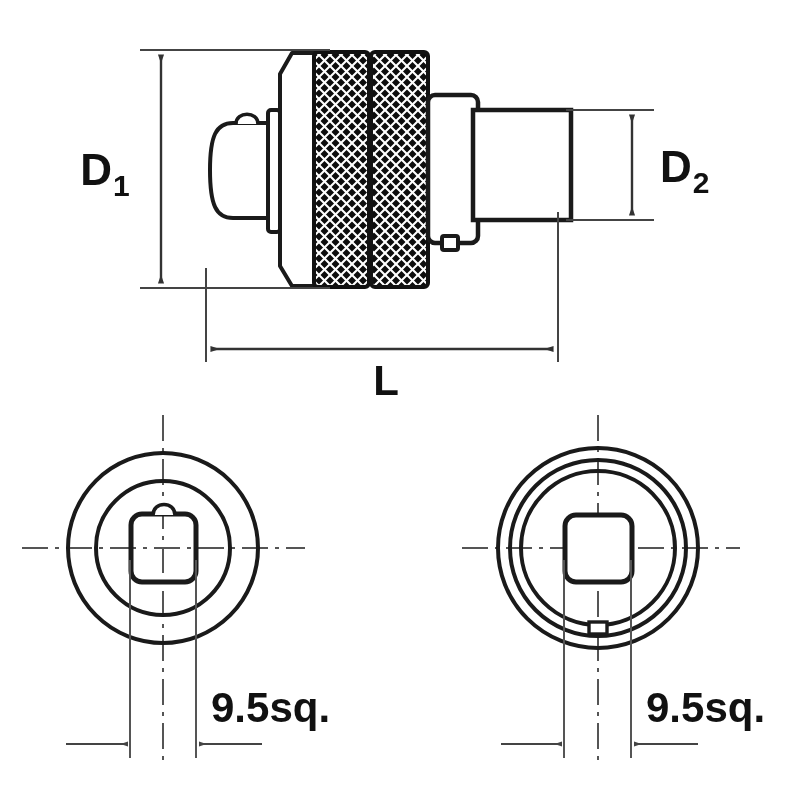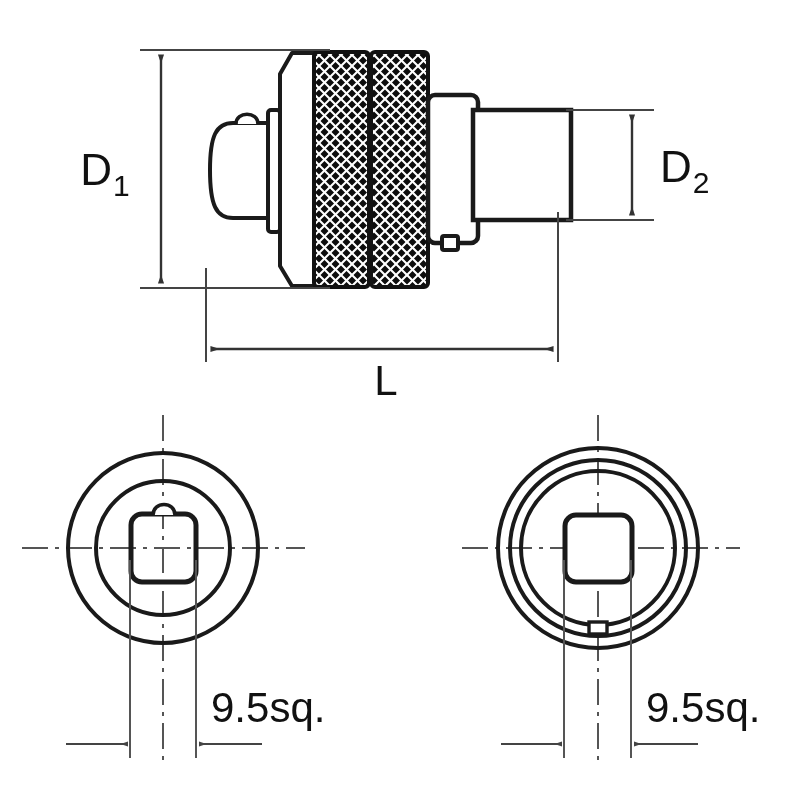--- a/index.html
+++ b/index.html
@@ -12,20 +12,21 @@
     width: 800px;
     height: 800px;
     font-family: "Liberation Sans", sans-serif;
     overflow: hidden;
   }
   #drawing-root {
     position: relative;
     width: 800px;
     height: 594px;
     background: #4d7c0f;
+    font-weight: bold;
   }
   #drawing-svg {
     position: absolute;
     left: 0;
     top: 0;
     width: 800px;
     height: 800px;
     display: block;
   }
   .dim-label {

